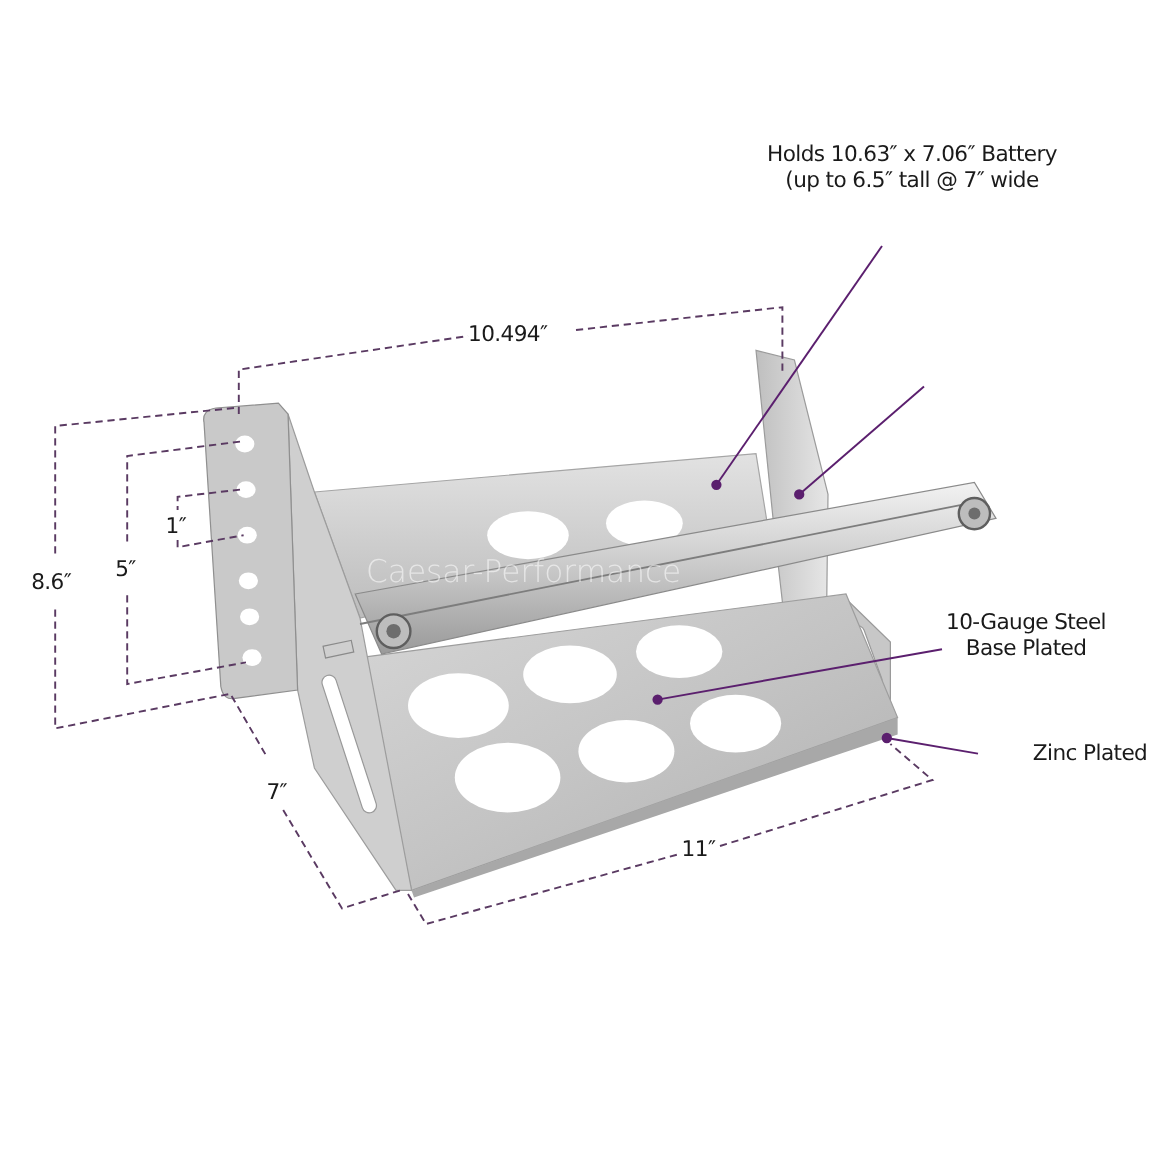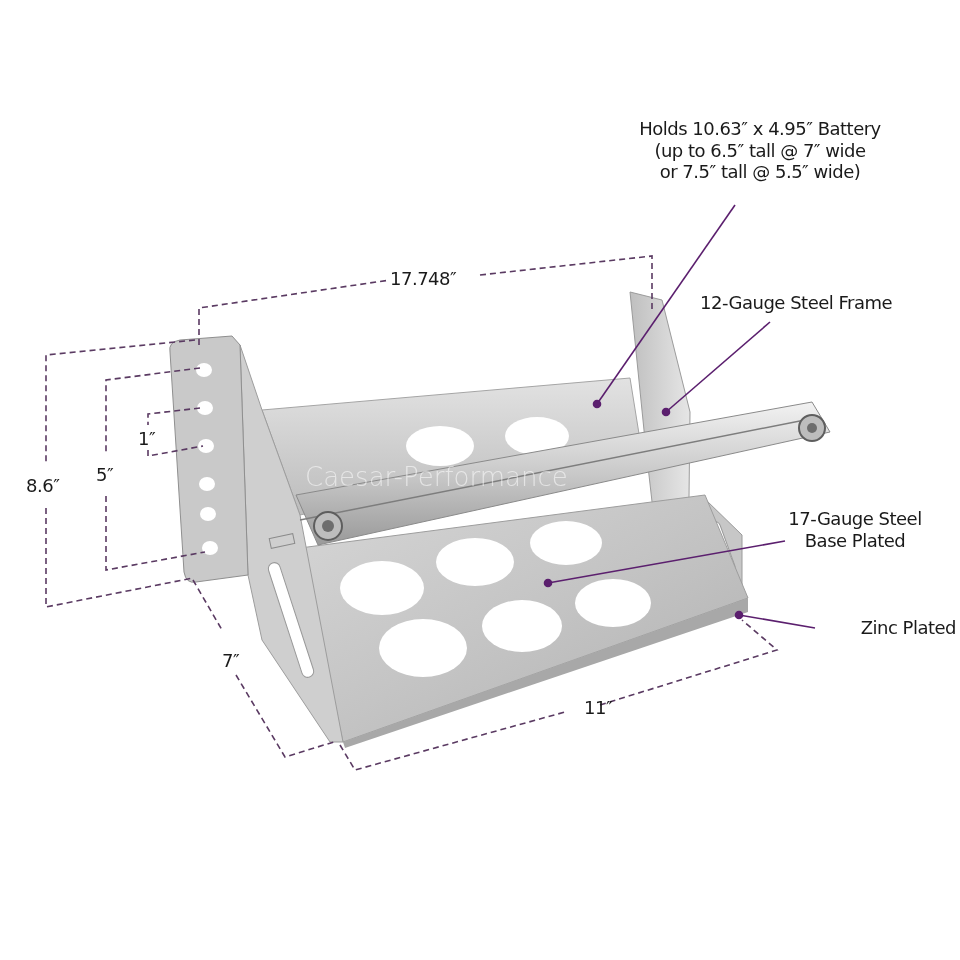--- a/index.html
+++ b/index.html
@@ -113,33 +113,31 @@
       <line x1="548" y1="583" x2="785" y2="541"></line>
       <circle cx="548" cy="583" r="3.5"></circle>
       <line x1="739" y1="615" x2="815" y2="628"></line>
       <circle cx="739" cy="615" r="3.5"></circle>
     </g>
   </svg>
 
   <div class="watermark">Caesar-Performance</div>
 
   <div class="label callout" style="left:610px; top:118px; width:300px;">
-    <div>Holds 10.63″ x 4.95″ Battery</div>
+    <div>Holds 10.63″ x 7.06″ Battery</div>
     <div>(up to 6.5″ tall @ 7″ wide</div>
-    <div>or 7.5″ tall @ 5.5″ wide)</div>
   </div>
 
-  <div class="label callout" style="left:700px; top:292px; width:240px; text-align:left;">12-Gauge Steel Frame</div>
 
   <div class="label callout" style="left:770px; top:508px; width:170px;">
-    <div>17-Gauge Steel</div>
+    <div>10-Gauge Steel</div>
     <div>Base Plated</div>
   </div>
 
   <div class="label callout" style="left:826px; top:617px; width:130px; text-align:right;">Zinc Plated</div>
 
-  <div class="label dim" style="left:390px; top:268px;">17.748″</div>
+  <div class="label dim" style="left:390px; top:268px;">10.494″</div>
   <div class="label dim" style="left:26px; top:475px;">8.6″</div>
   <div class="label dim" style="left:96px; top:464px;">5″</div>
   <div class="label dim" style="left:138px; top:428px;">1″</div>
   <div class="label dim" style="left:222px; top:650px;">7″</div>
-  <div class="label dim" style="left:568px; top:697px;margin-left:16px;">11″</div>
+  <div class="label dim" style="left:568px; top:697px;">11″</div>
 </div>
 
 </body></html>

